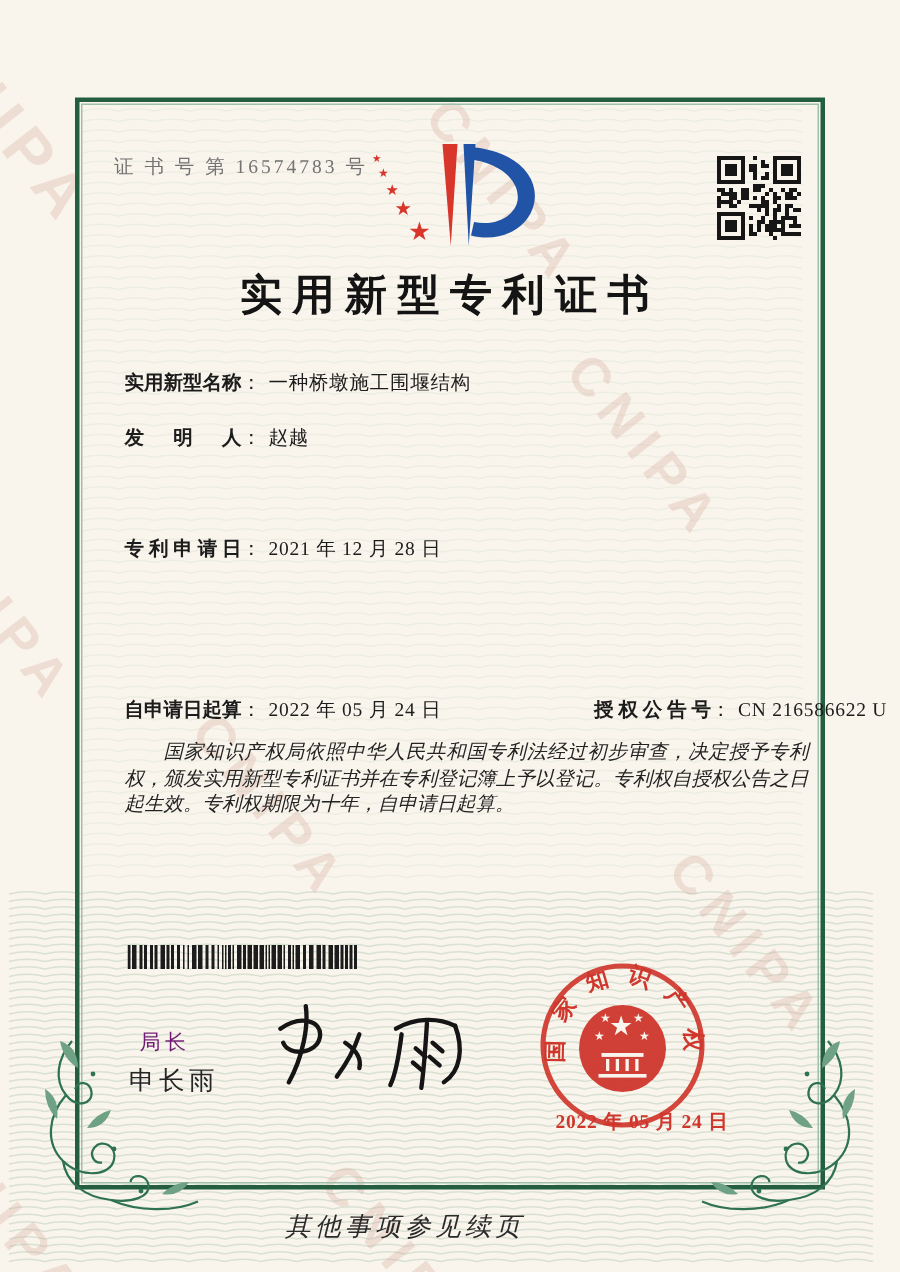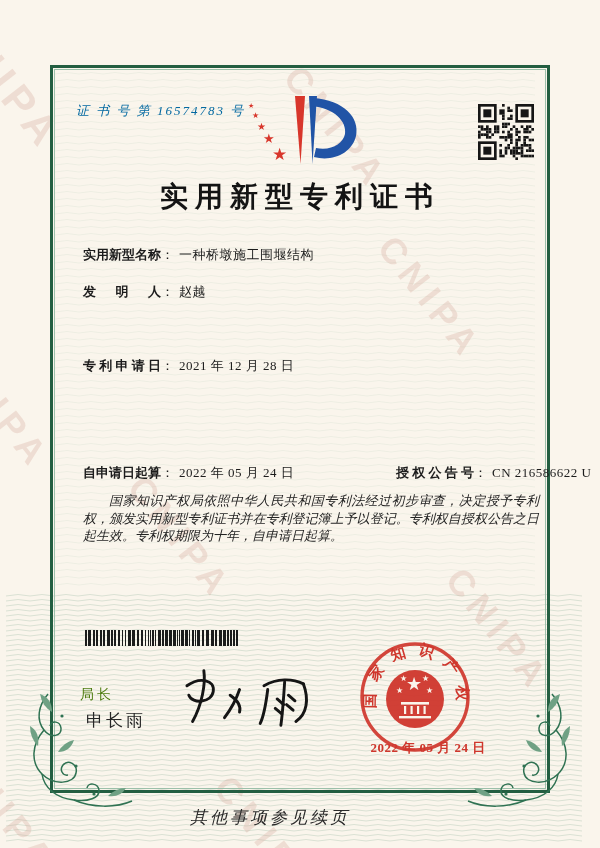--- a/index.html
+++ b/index.html
@@ -23,21 +23,21 @@
   
   .frame{
     position:absolute;left:50px;top:65px;width:494px;height:722px;
     border:3px solid #235e41;z-index:1;background:transparent;
   }
   .frame-inner{position:absolute;inset:1px;border:1px solid #9cc0aa;}
   #waves{position:absolute;left:0;top:0;z-index:0;pointer-events:none;}
   #flourishes{position:absolute;left:0;top:0;z-index:3;pointer-events:none;}
   .content{position:absolute;inset:0;z-index:2;}
   
-  .cert-no{left:76px;top:102px;font-size:13px;letter-spacing:2px;color:#0369a1;font-style:italic;}
+  .cert-no{left:76px;top:102px;font-size:13px;letter-spacing:2px;color:#737373;}
   
   .title{
     left:0;top:178px;width:600px;text-align:center;
     font-size:28px;font-weight:700;letter-spacing:7px;color:#141414;
   }
   
   .row{position:absolute;left:83px;font-size:13px;color:#1c1c1c;white-space:nowrap;}
   .lab{display:inline-block;width:78px;text-align:justify;text-align-last:justify;vertical-align:bottom;font-weight:bold;}
   .colon{display:inline-block;margin-right:5px;}
   .val{letter-spacing:0.5px;}
@@ -45,21 +45,21 @@
   
   .paras{
     left:83px;top:492px;width:456px;
     font-size:13px;line-height:17.6px;font-style:italic;color:#232323;
     text-align:justify;
   }
   .paras p{margin:0;text-indent:2em;}
   
   .barcode{left:85px;top:630px;width:156px;height:16px;}
   
-  .signer-title{left:80px;top:686px;font-size:14px;letter-spacing:3px;font-family:"Liberation Sans","DejaVu Sans",sans-serif;color:#4d7c0f;}
+  .signer-title{left:93px;top:686px;font-size:14px;letter-spacing:3px;font-family:"Liberation Sans","DejaVu Sans",sans-serif;color:#701a75;}
   .signer-name{left:86px;top:709px;font-size:17px;letter-spacing:3px;font-family:"Liberation Sans","DejaVu Sans",sans-serif;color:#262626;}
   .signature{left:172px;top:667px;}
   
   .seal{left:359px;top:640px;}
   .seal-date{
     left:360px;top:739px;width:136px;text-align:center;
     font-size:13px;color:#cf362c;font-weight:700;letter-spacing:0.5px;z-index:4;
   }
   
   .page-num{left:0;top:772px;width:600px;text-align:center;font-size:12px;letter-spacing:1px;color:#2a2a2a;}

